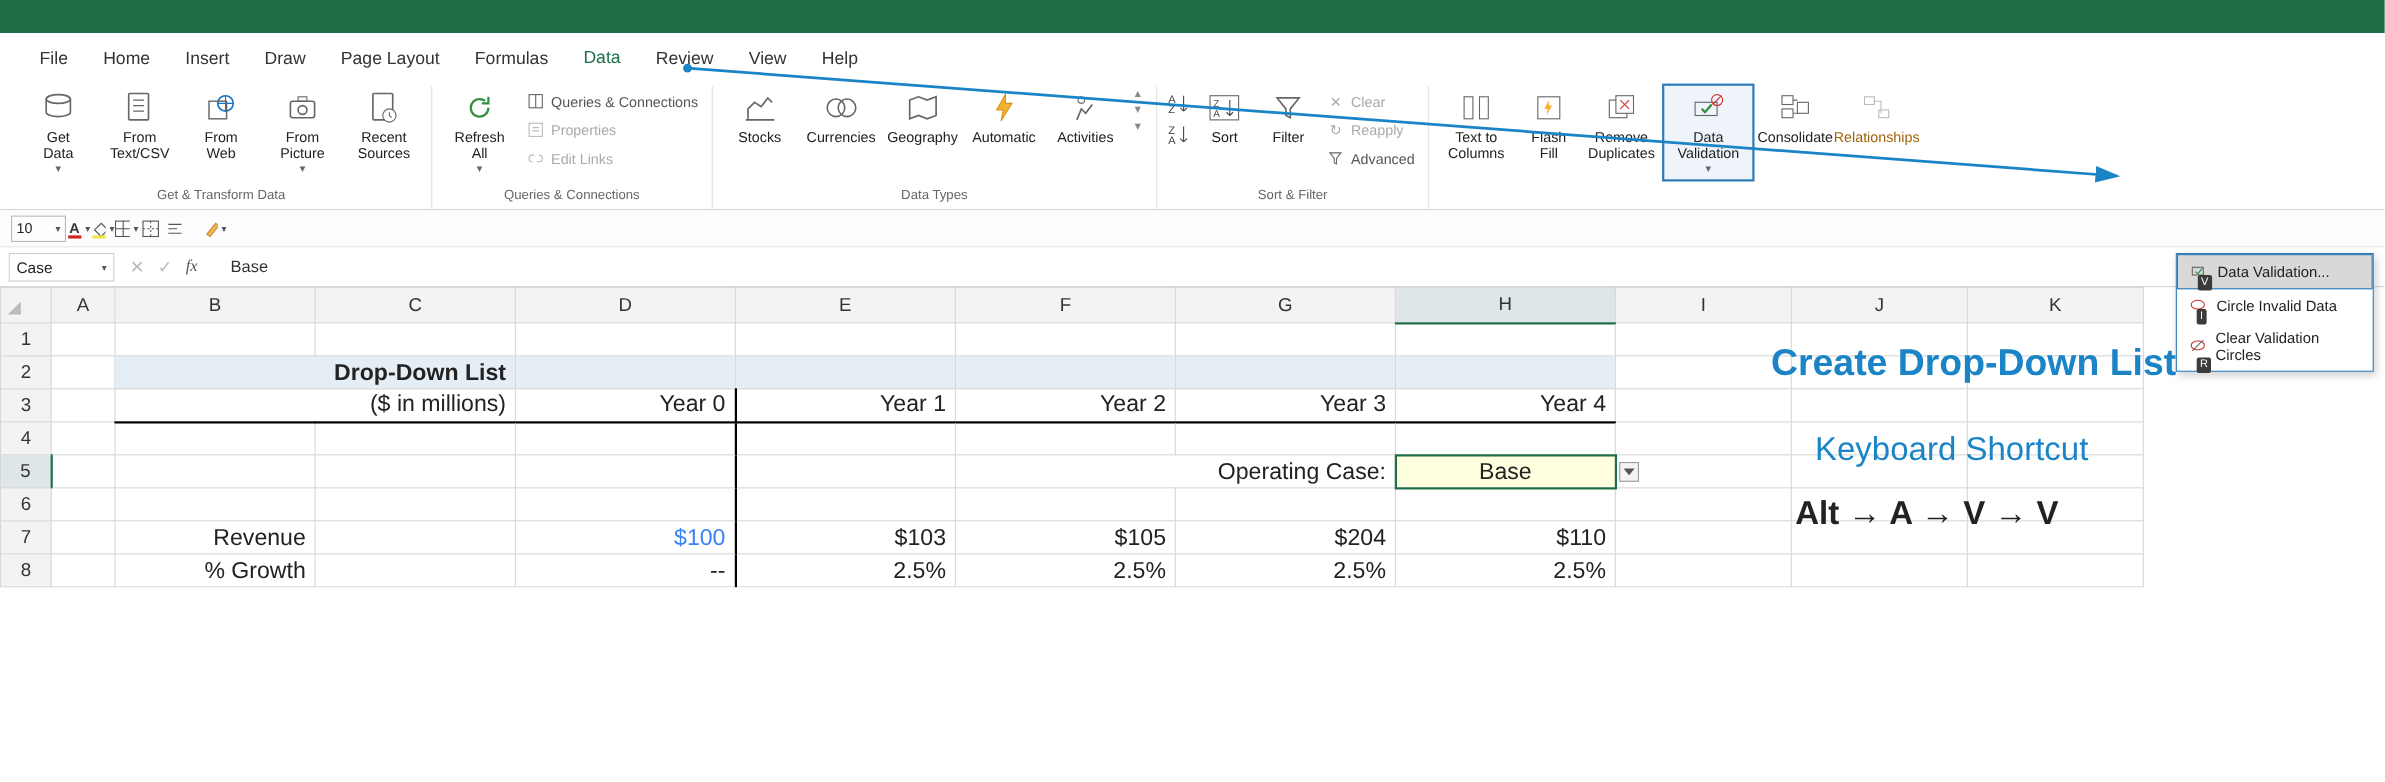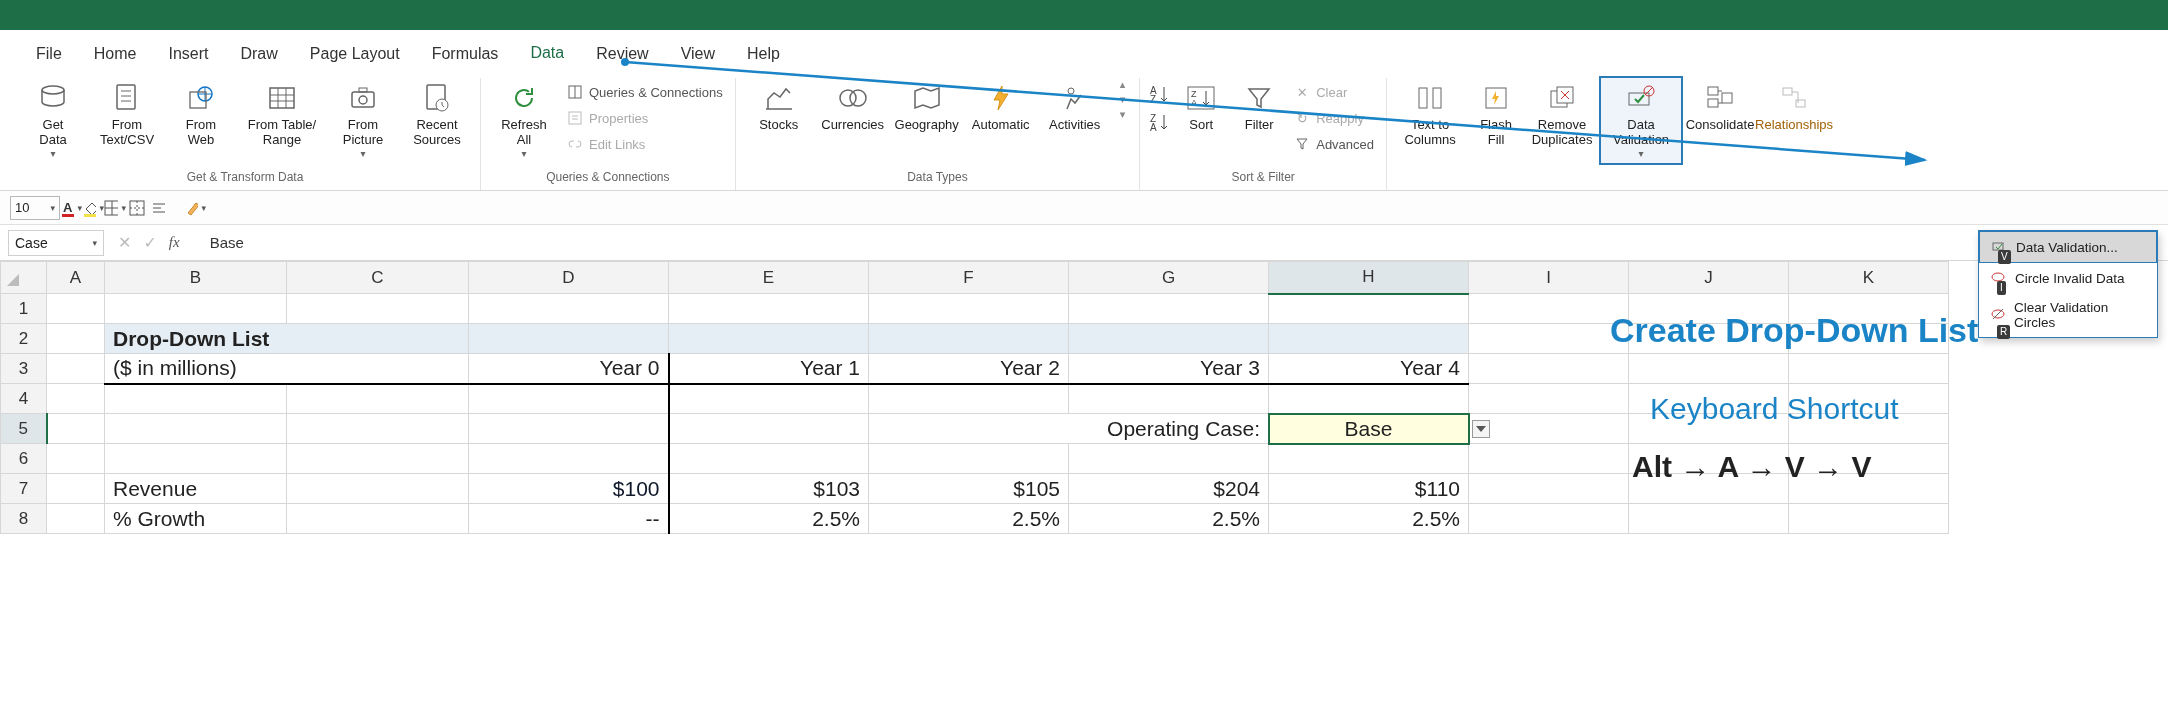--- a/index.html
+++ b/index.html
@@ -42,23 +42,23 @@
   table.grid .corner { width: 46px; background:#f3f3f3;}
   table.grid thead th { background: #f3f3f3; font-weight: normal; color:#333; font-size:17px; text-align:center; height:32px;}
   table.grid thead th.selected { background:#dfe6ea; border-bottom:2px solid #1e6f47;}
   table.grid tbody th { width:46px; background:#f3f3f3; font-weight:normal; color:#333; text-align:center; font-size:17px;}
   table.grid tbody th.selected { background:#dfe6ea; border-right:2px solid #1e6f47;}
   table.grid td { background:#fff; padding:0 8px; font-size:21px; }
   
   .cell-title { font-weight:bold; background:#e6eef5 !important;}
   .cell-titleband { background:#e6eef5 !important;}
   .cell-hdr { text-align:right; font-size:21px;}
-  .cell-left { text-align:left;}
+  .cell-left { text-align:right;}
   .cell-right { text-align:right;}
-  .cell-blue { color:#0f172a; font-weight:500;}
+  .cell-blue { color:#3b82f6; font-weight:500;}
   .cell-sel { background:#ffffe0 !important; text-align:center; position:relative; outline:2px solid #1e6f47; outline-offset:-1px;}
   .dd-handle { position:absolute; right:-22px; top:6px; width:18px; height:18px; border:1px solid #999; background:#f4f4f4; display:flex; align-items:center; justify-content:center;}
   .bbot { border-bottom:2px solid #000 !important;}
   .vsplit { border-right:2px solid #000 !important;}
   
   .annot { position:absolute; left:1610px; top:50px; width:540px; }
   .annot .h1 { color:#1a84c6; font-size:34px; font-weight:600; margin-bottom:42px;}
   .annot .h2 { color:#1a84c6; font-size:30px; font-weight:500; margin-bottom:24px; padding-left:40px;}
   .annot .kbd { font-size:30px; font-weight:600; padding-left:22px;}
   
@@ -121,33 +121,20 @@
       <div class="big-btn">
         <span class="icon">
             <svg width="28" height="28">
               <circle cx="18" cy="10" r="7" fill="none" stroke="#1476c6" stroke-width="1.5"></circle>
               <path d="M11 10h14M18 3v14" stroke="#1476c6"></path>
               <rect x="3" y="8" width="16" height="16" fill="none" stroke="#666" stroke-width="1.3"></rect>
             </svg>
           </span>
         <span style="white-space:pre-line">From
 Web</span>
-      </div>
-      <div class="big-btn" style="width:84px">
-        <span class="icon">
-            <svg width="28" height="24">
-              <rect x="2" y="2" width="24" height="20" fill="none" stroke="#666" stroke-width="1.5"></rect>
-              <line x1="2" y1="9" x2="26" y2="9" stroke="#666"></line>
-              <line x1="2" y1="15" x2="26" y2="15" stroke="#666"></line>
-              <line x1="10" y1="2" x2="10" y2="22" stroke="#666"></line>
-              <line x1="18" y1="2" x2="18" y2="22" stroke="#666"></line>
-            </svg>
-          </span>
-        <span style="white-space:pre-line">From Table/
-Range</span>
       </div>
       <div class="big-btn">
         <span class="icon">
             <svg width="28" height="24">
               <rect x="3" y="6" width="22" height="15" rx="2" fill="none" stroke="#666" stroke-width="1.5"></rect>
               <circle cx="14" cy="14" r="4" fill="none" stroke="#666" stroke-width="1.5"></circle>
               <rect x="10" y="2" width="8" height="4" fill="none" stroke="#666"></rect>
             </svg>
           </span>
         <span style="white-space:pre-line">From

